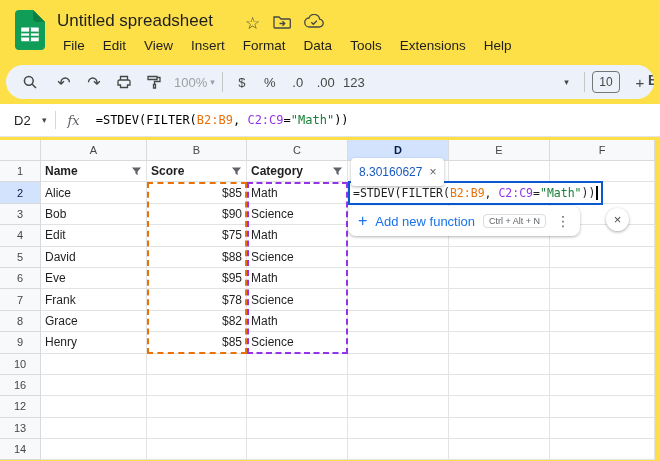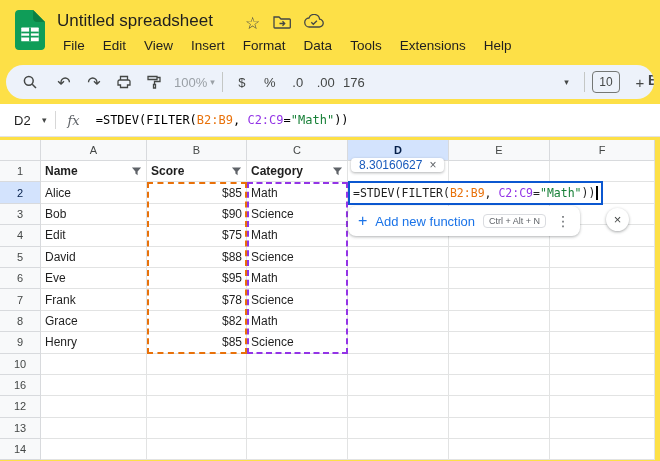--- a/index.html
+++ b/index.html
@@ -57,21 +57,21 @@
 
   
   .range-box{position:absolute;pointer-events:none;z-index:5}
   .range1-box{left:147px;top:182px;width:100px;height:172px;border:2px dashed var(--c-range1)}
   .range2-box{left:247px;top:182px;width:101px;height:172px;border:2px dashed var(--c-range2)}
   .editor{position:absolute;left:348px;top:181px;height:24px;background:#fff;border:2px solid var(--c-acc);
         display:flex;align-items:center;padding:0 3px;font-family:"DejaVu Sans Mono",monospace;
         font-size:11.5px;white-space:pre;z-index:6}
   .cursor{display:inline-block;width:1.5px;height:14px;background:#000;margin-left:1px}
   .preview{position:absolute;left:351px;top:158px;background:#fff;border-radius:4px;
-        box-shadow:0 1px 3px rgba(60,64,67,.4);padding:0 8px;font-size:12px;color:#185abc;
+        box-shadow:0 1px 3px rgba(60,64,67,.4);padding:7px 8px;font-size:12px;color:#185abc;
         display:flex;align-items:center;gap:7px;z-index:7}
   .preview-x{color:#5f6368;font-size:12px;cursor:pointer}
   .suggest{position:absolute;left:348px;top:206px;height:30px;background:#fff;border-radius:8px;
         box-shadow:0 1px 3px rgba(60,64,67,.4);display:flex;align-items:center;padding:0 10px;gap:8px;z-index:7}
   .sg-plus{color:#1a73e8;font-size:16px;line-height:1}
   .sg-label{color:#1a73e8;font-size:13px}
   .sg-shortcut{border:1px solid #dadce0;border-radius:4px;padding:1px 5px;font-size:9px;color:#5f6368}
   .sg-dots{color:#5f6368;font-size:14px;margin-left:2px;cursor:pointer}
   .close-circle{position:absolute;left:606px;top:208px;width:23px;height:23px;border-radius:50%;background:#fff;
         box-shadow:0 1px 3px rgba(60,64,67,.45);display:flex;align-items:center;justify-content:center;
@@ -141,21 +141,21 @@
     </span>
     <span class="tb zoom">
       <span>100%</span>
         <span class="caret">▾</span>
     </span>
     <span class="tb-divider"></span>
     <span class="tb">$</span>
     <span class="tb" style="margin-left:4px">%</span>
     <span class="tb" style="margin-left:4px">.0</span>
     <span class="tb" style="margin-left:4px">.00</span>
-    <span class="tb" style="margin-left:4px">176</span>
+    <span class="tb" style="margin-left:4px">123</span>
     <span class="tb-spacer"></span>
     <span class="tb">
         <span class="caret">▾</span>
       </span>
     <span class="tb-divider"></span>
     <span class="fs-box">10</span>
     <span class="tb" style="margin-left:8px;margin-right:2px;font-size:15px">+</span>
     <span class="tb-bold">B</span>
   </div>
 

